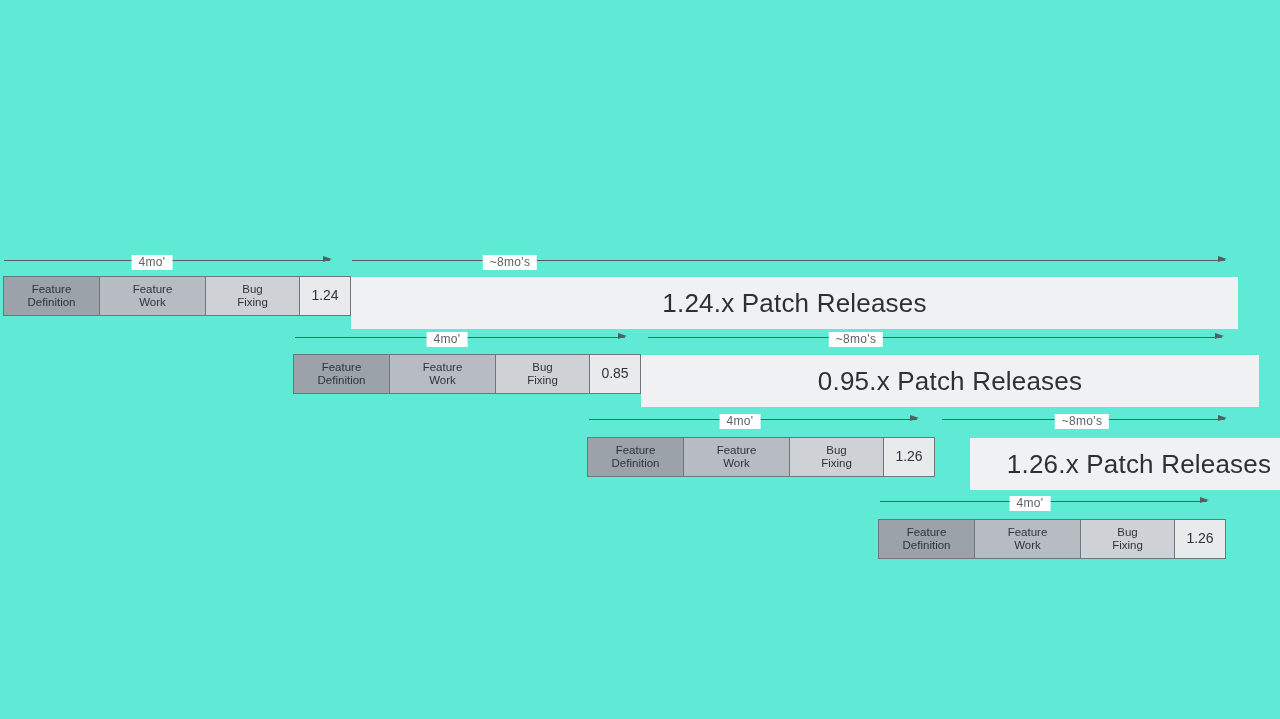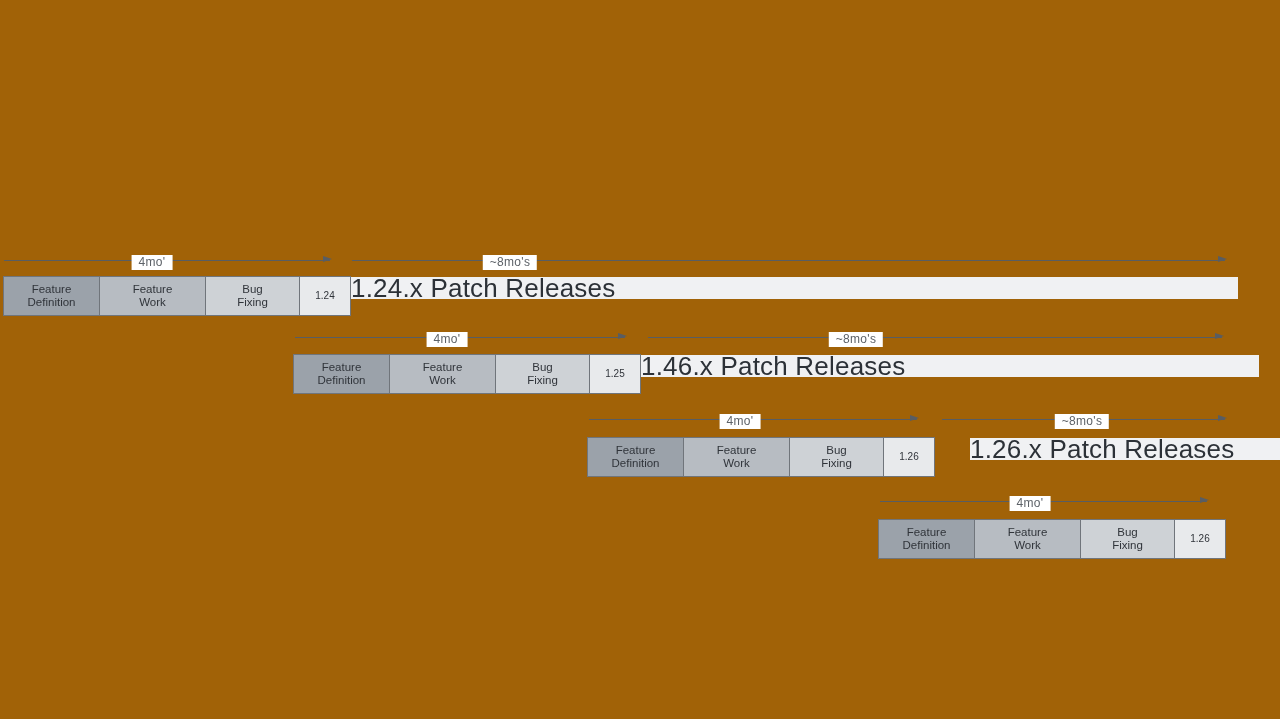--- a/index.html
+++ b/index.html
@@ -1,17 +1,17 @@
 <!DOCTYPE html>
 <html><head>
 <meta charset="utf-8">
 <style>
   html,body{margin:0;padding:0;background:#ffffff;}
   #canvas{
-    position:relative;width:1280px;height:719px;background:#a16207;overflow:hidden;
+    position:relative;width:1280px;height:719px;background:#5eead4;overflow:hidden;
     font-family:"Liberation Sans","DejaVu Sans",sans-serif;
   }
   
   .t-arrow{position:absolute;height:0;border-top:1.5px solid var(--arrow,#585d63);}
   .t-arrow .head{
     position:absolute;right:-2px;top:-4.6px;width:0;height:0;
     border-left:9px solid var(--arrow,#585d63);
     border-top:3.8px solid transparent;border-bottom:3.8px solid transparent;
   }
   .t-arrow .a-label{
@@ -26,24 +26,24 @@
   }
   .cell{
     display:flex;align-items:center;justify-content:center;text-align:center;
     box-sizing:border-box;font-size:11.5px;line-height:13.5px;
     color:var(--box-text,#30343a);white-space:pre-line;
   }
   .cell + .cell{border-left:1.5px solid var(--box-border,#70757b);}
   .cell.def{width:97px;background:var(--phase-definition-bg,#9ba2aa);}
   .cell.work{width:108px;background:var(--phase-work-bg,#b7bcc2);}
   .cell.bug{width:96px;background:var(--bug-fixing-bg,#ced2d6);}
-  .cell.ver{width:52px;background:var(--version-box-bg,#e8eaec);font-size:10px;}
+  .cell.ver{width:52px;background:var(--version-box-bg,#e8eaec);font-size:14px;}
   
   .patch-bar{
-    position:absolute;height:22px;display:flex;align-items:center;justify-content:flex-start;
+    position:absolute;height:52px;display:flex;align-items:center;justify-content:center;
     background:var(--patch-bar-bg,#f0f1f3);
   }
   .patch-bar span{
     font-size:26px;color:var(--patch-label-text,#2c3137);white-space:nowrap;letter-spacing:.2px;
   }
 </style>
 </head>
 <body>
 
 <div id="canvas" style="--phase-definition-bg: #9ba2aa; --phase-work-bg: #b7bcc2; --bug-fixing-bg: #ced2d6; --version-box-bg: #e8eaec; --patch-bar-bg: #f0f1f3; --box-border: #70757b; --arrow: #585d63; --duration-label-text: #5d6268; --box-text: #30343a; --patch-label-text: #2c3137;">
@@ -74,30 +74,30 @@
   <div>
     <div class="t-arrow" style="left:295px;top:337px;width:330px">
       <span class="head"></span>
       <span class="a-label" style="left:152px">4mo'</span>
     </div>
     <div class="t-arrow" style="left:648px;top:337px;width:574px">
       <span class="head"></span>
       <span class="a-label" style="left:208px">~8mo's</span>
     </div>
     <div class="patch-bar" style="left:641px;top:355px;width:618px">
-      <span>1.46.x Patch Releases</span>
+      <span>0.95.x Patch Releases</span>
     </div>
     <div class="cluster" style="left:293px;top:354px">
       <div class="cell def">Feature
 Definition</div>
       <div class="cell work">Feature
 Work</div>
       <div class="cell bug">Bug
 Fixing</div>
-      <div class="cell ver">1.25</div>
+      <div class="cell ver">0.85</div>
     </div>
   </div>
 
   <div>
     <div class="t-arrow" style="left:589px;top:419px;width:328px">
       <span class="head"></span>
       <span class="a-label" style="left:151px">4mo'</span>
     </div>
     <div class="t-arrow" style="left:942px;top:419px;width:283px">
       <span class="head"></span>

